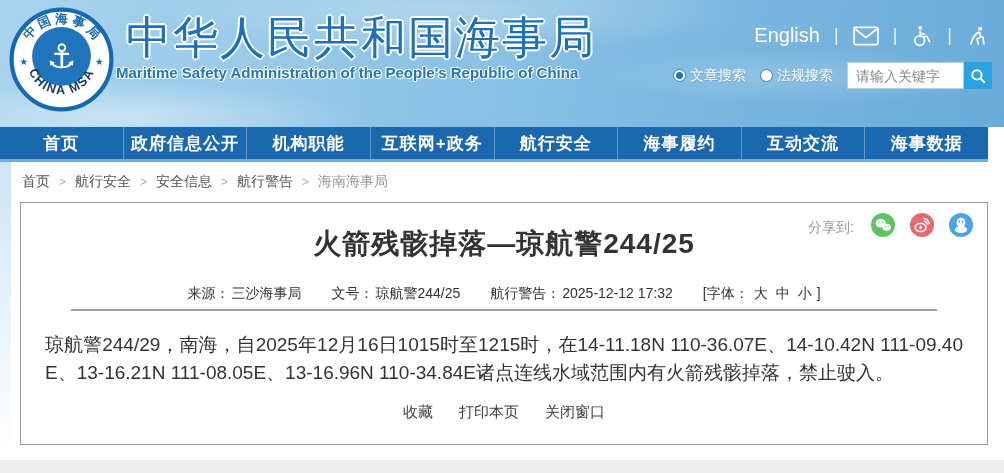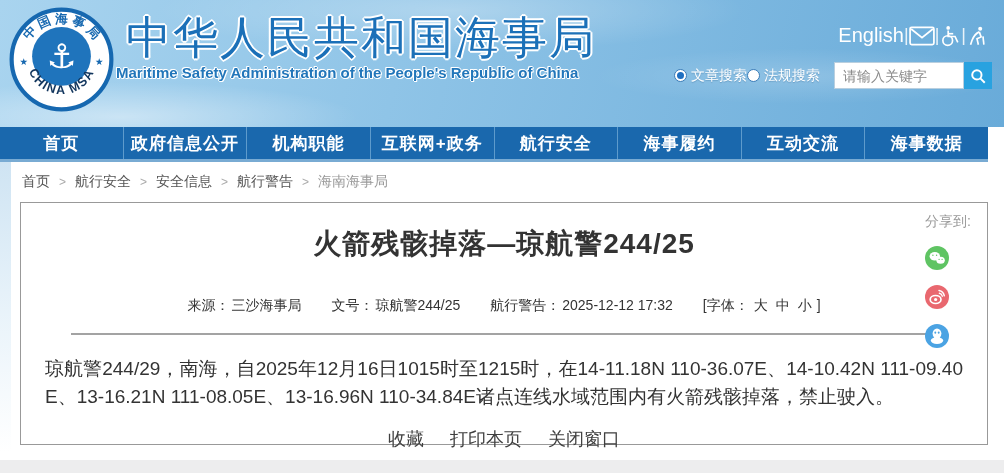--- a/index.html
+++ b/index.html
@@ -17,32 +17,32 @@
   .logo { position:absolute; left:9px; top:7px; width:105px; height:105px; }
   .site-title { position:absolute; left:126px; top:8px; color:#1b70b8; font-weight:normal;
     font-size:45px; letter-spacing:2px; white-space:nowrap;
     text-shadow:-2px 0 0 #fff,2px 0 0 #fff,0 -2px 0 #fff,0 2px 0 #fff,
       -1px -1px 0 #fff,1px -1px 0 #fff,-1px 1px 0 #fff,1px 1px 0 #fff;text-align:right; }
   .site-subtitle { position:absolute; left:116px; top:64px; color:#2176ba; font-weight:bold;
     font-size:15px; white-space:nowrap;
     text-shadow:-1px 0 0 #fff,1px 0 0 #fff,0 -1px 0 #fff,0 1px 0 #fff,
       -1px -1px 0 #fff,1px 1px 0 #fff; }
   .utility { position:absolute; right:16px; top:24px; display:flex; align-items:center;
-    color:#fff; font-size:20px; }
+    gap:14px; color:#fff; font-size:20px; }
   .utility .sep { opacity:.85; font-weight:200; font-size:18px; }
   .utility .uicon { display:inline-flex; align-items:center; }
   .searchbar { position:absolute; right:12px; top:62px; display:flex; align-items:center; }
-  .radio-group { display:flex; align-items:center; margin-right:14px; }
+  .radio-group { display:flex; align-items:center; gap:14px; margin-right:14px; }
   .radio-opt { display:flex; align-items:center; gap:4px; color:#fff; font-size:14px;
     cursor:pointer; text-shadow:0 1px 1px rgba(0,60,110,.25); }
   .radio { width:13px; height:13px; border-radius:50%; background:#fff;
     border:1px solid #3a7cb8; position:relative; display:inline-block; }
   .radio.sel::after { content:""; position:absolute; inset:2px; border-radius:50%;
     background:#1f6fc0; }
-  .search-input { width:130px; height:27px; border:1px solid #b9cfdf; background:#fff;
+  .search-input { width:117px; height:27px; border:1px solid #b9cfdf; background:#fff;
     font-size:14px; padding:0 8px; color:#333; outline:none;
     font-family:"Liberation Sans","DejaVu Sans",sans-serif; }
   .search-input::placeholder { color:#8a8a8a; }
   .search-btn { width:28px; height:27px; background:#28a2e0; border:none; cursor:pointer;
     display:flex; align-items:center; justify-content:center; }
 
   
   .nav { width:988px; height:35px; background:#1a68ad; display:flex;
     border-bottom:3px solid #79abd3; }
   .nav-item { flex:1; display:flex; align-items:center; justify-content:center;
@@ -57,34 +57,34 @@
   .bc-sep { color:#aaa; font-size:12px; }
   .bc-current { color:#999; }
 
   
   .edge-tint { position:absolute; left:0; top:162px; width:11px; height:290px;
     background:linear-gradient(180deg, #cfe4f3 0%, rgba(223,238,248,.65) 55%, rgba(255,255,255,0) 100%); }
 
   
   .article-box { position:relative; margin-left:20px; width:968px; height:243px;
     background:#fff; border:1px solid #999; }
-  .share-row { position:absolute; top:10px; right:14px; display:flex; align-items:flex-start;
-    gap:15px;flex-direction:column; }
+  .share-row { position:absolute; top:10px; right:14px; display:flex; align-items:flex-end;
+    gap:15px; }
   .share-label { color:#999; font-size:14px; margin-right:2px; }
   .share-icon { width:24px; height:24px; display:inline-block; cursor:pointer; }
   .article-title { margin-top:24px; text-align:center; font-size:28px; line-height:34px;
     font-weight:bold; color:#333; letter-spacing:1px; }
   .meta-row { margin-top:24px; text-align:center; font-size:14px; color:#333;
     display:flex; justify-content:center; align-items:center; gap:6px; }
-  .meta-group { display:flex; gap:2px; margin:12px 12px; }
+  .meta-group { display:flex; gap:2px; margin:0 12px; }
   .font-size-link { cursor:pointer; margin:0 3px; }
   .meta-divider { margin:6px 50px 0 50px; border-top:2px solid #a3a3a3; }
   .article-body { margin:20px 24px 0 24px; font-size:19px; line-height:28px; color:#333;
     text-align:justify; word-break:break-all; }
-  .action-row { margin-top:16px; text-align:center; font-size:18px; color:#404040;
+  .action-row { margin-top:16px; text-align:center; font-size:15px; color:#404040;
     display:flex; justify-content:center; gap:26px; }
   .action-link { cursor:pointer; color:#404040; text-decoration:none; }
 
   
   .footer-strip { margin-top:15px; width:1004px; height:15px; background:#ededee; }
 </style>
 </head>
 <body>
 
 <div class="header">

